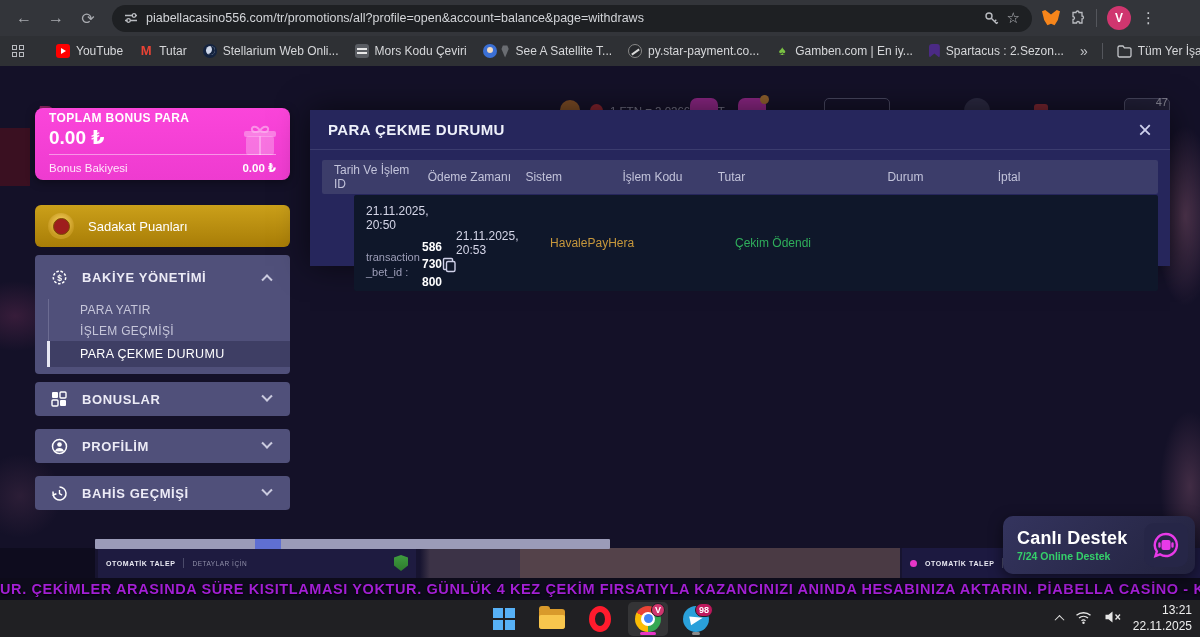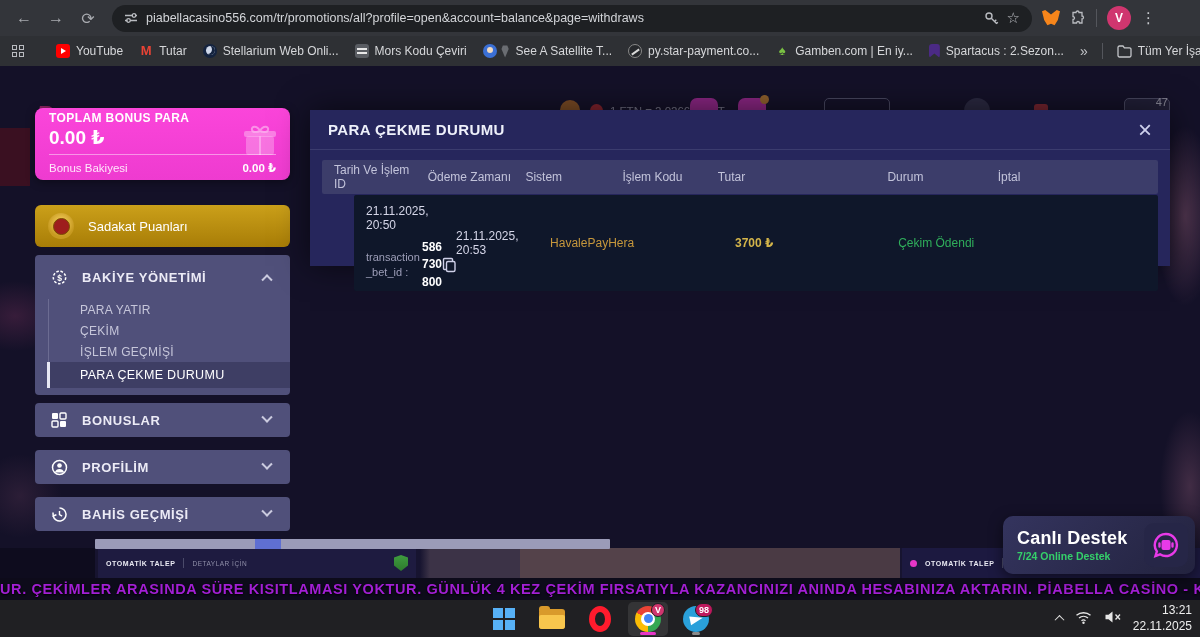--- a/index.html
+++ b/index.html
@@ -316,21 +316,20 @@
                 <circle cx="8.5" cy="8.5" r="6.2" fill="none" stroke="#fff" stroke-width="1.5" stroke-dasharray="2.6 1.6"></circle>
                 <text x="8.5" y="11.6" text-anchor="middle" font-size="8.5" fill="#fff" font-family="Liberation Sans,sans-serif" font-weight="bold">$</text>
               </svg>
           </span>
           <span class="panel-label">BAKİYE YÖNETİMİ</span>
           <span class="chev up"></span>
         </div>
         <div class="submenu">
           <div class="submenu-inner">
             <div class="sm-item">PARA YATIR</div>
-            <div class="sm-item">ÇEKİM</div>
             <div class="sm-item">İŞLEM GEÇMİŞİ</div>
             <div class="sm-item active">PARA ÇEKME DURUMU</div>
           </div>
         </div>
       </div>
 
       <div class="panel">
         <div class="panel-head small">
           <span class="p-icon">
             <svg width="16" height="16" viewBox="0 0 16 16">
@@ -403,21 +402,20 @@
                 <svg width="15" height="16" viewBox="0 0 15 16">
                     <rect x="4.5" y="4.5" width="8.5" height="10" rx="1.5" fill="none" stroke="#cfd0e8" stroke-width="1.4"></rect>
                     <path d="M10.5 4.5v-2a1 1 0 0 0-1-1h-7a1 1 0 0 0-1 1v9a1 1 0 0 0 1 1h2" fill="none" stroke="#cfd0e8" stroke-width="1.4"></path>
                   </svg>
               </span>
             </div>
           </div>
           <div class="cell c2">21.11.2025, 20:53</div>
           <div class="cell c3 sys-text">HavalePayHera</div>
           <div class="cell c4"></div>
-          <div class="cell c5 amt-text">3700 ₺</div>
           <div class="cell c6 status-text">Çekim Ödendi</div>
           <div class="cell c7"></div>
         </div>
       </div>
     </div>
 
     <div class="strip-scroll">
       <div class="strip-thumb"></div>
     </div>
 

